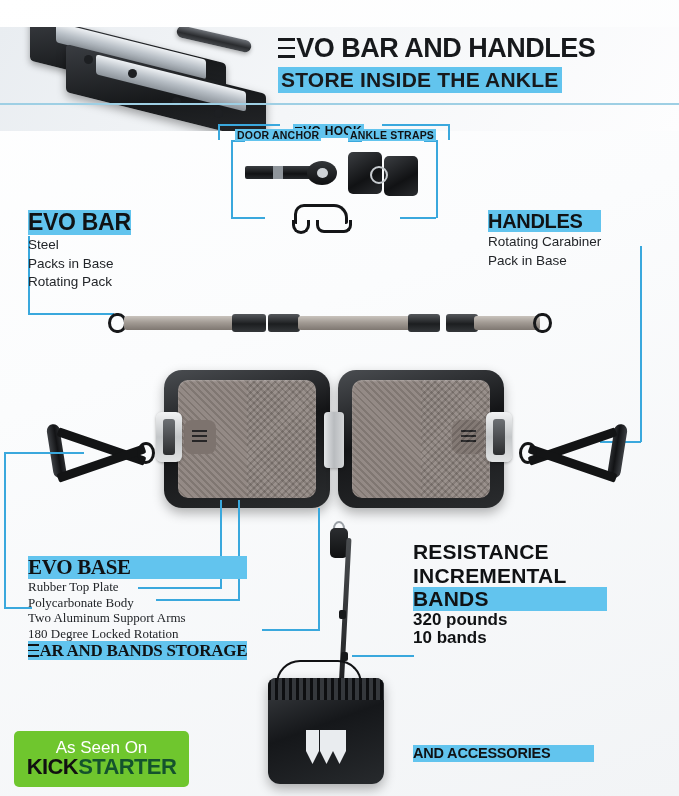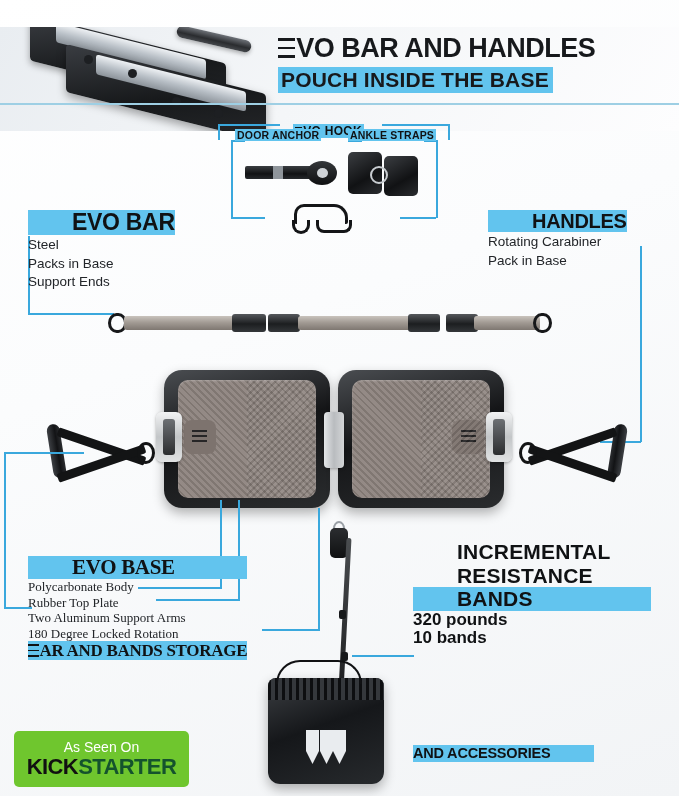--- a/index.html
+++ b/index.html
@@ -35,21 +35,21 @@
                  background:linear-gradient(180deg,#eef1f4,#b8bfc6 50%,#8c939a); border-radius:3px; }
   .hero .tube { position:absolute; background:linear-gradient(180deg,#6d7177,#2a2c2f 60%,#45484c); border-radius:6px; }
   .hero .tubeTop { left:168px; top:4px; width:76px; height:12px; transform:rotate(13deg); box-shadow:0 2px 4px rgba(0,0,0,.3); }
   .hero .knob { position:absolute; width:9px; height:9px; border-radius:50%; background:#1d1f22; }
 
   
   .ln { position:absolute; background:#3aa8dd; }
   .lnh { height:1.5px; } .lnv { width:1.5px; }
 
   
-  .lbl-head { font-weight:bold; color:#101214; letter-spacing:-0.3px; white-space:nowrap;padding-left:44px; }
+  .lbl-head { font-weight:bold; color:#101214; letter-spacing:-0.3px; white-space:nowrap; }
   .hl { background:#62c4ee; }
   .sub { font-size:13.5px; color:#222529; line-height:16.5px; white-space:nowrap; }
 
   .evobar { position:absolute; left:28px; top:210px; }
   .evobar .lbl-head { font-size:23px; line-height:25px; }
   .evobar .sub { margin-top:2px; }
 
   .handles { position:absolute; left:488px; top:210px; }
   .handles .lbl-head { font-size:20px; line-height:22px; }
   .handles .sub { margin-top:2px; }
@@ -68,21 +68,21 @@
   .bands { position:absolute; left:413px; top:540px; }
   .bands .lbl-head { font-size:21px; line-height:23.5px; letter-spacing:0.2px; }
   .bands .spec { font-size:17px; font-weight:bold; color:#101214; line-height:18.5px; white-space:nowrap; }
 
   .pouch-cap { position:absolute; left:413px; top:745px; font-size:14.5px; font-weight:bold;
                letter-spacing:-0.2px; color:#101214; line-height:17px; white-space:nowrap; }
 
   
   .ks { position:absolute; left:14px; top:731px; width:175px; height:56px; background:#6fc62e; border-radius:5px;
         display:flex; flex-direction:column; align-items:center; justify-content:center; }
-  .ks-top { font-size:14px; color:#ffffff; font-weight:normal; line-height:15px; }
+  .ks-top { font-size:17px; color:#ffffff; font-weight:normal; line-height:15px; }
   .ks-bot { font-size:22px; font-weight:bold; line-height:24px; letter-spacing:-0.6px; }
   .ks-k { color:#111; } .ks-s { color:#14532d; }
 
   
   .bar { position:absolute; left:108px; top:312px; width:448px; height:22px; }
   .seg { position:absolute; top:4px; height:14px; border-radius:3px;
          background:linear-gradient(180deg,#c9c3bd,#a39c95 45%,#7e7771); }
   .bk  { position:absolute; top:2px; height:18px; border-radius:3px;
          background:linear-gradient(180deg,#55585c,#1c1e20 55%,#34373a); }
   .dring { position:absolute; top:1px; width:19px; height:20px; border:3.5px solid #17181a; border-radius:50%/55%; }
@@ -150,21 +150,21 @@
       <div class="knob" style="left:120px; top:40px;"></div>
       <div class="knob" style="left:164px; top:68px;"></div>
       <div class="knob" style="left:206px; top:80px;"></div>
     </div>
 
     <div class="hdr-title">
       <div class="hdr-line1">
         <span class="eglyph"><i></i><i></i><i></i></span><span></span><span id="h1rest">VO BAR AND HANDLES</span>
       </div>
       <div class="hdr-line2">
-        <span>POUCH INSIDE THE BASE</span>
+        <span>STORE INSIDE THE ANKLE</span>
       </div>
     </div>
   </div>
   <div class="header-rule"></div>
 
   <div class="ln lnh" style="left:218px; top:124px; width:62px;"></div>
   <div class="ln lnh" style="left:382px; top:124px; width:68px;"></div>
   <div class="ln lnv" style="left:218px; top:124px; height:16px;"></div>
   <div class="ln lnv" style="left:448px; top:124px; height:16px;"></div>
 
@@ -203,21 +203,21 @@
 
   <div class="ln lnv" style="left:28px; top:236px; height:78px;"></div>
   <div class="ln lnh" style="left:28px; top:313px; width:86px;"></div>
 
   <div class="evobar">
     <div class="lbl-head hl">
       <span>EVO BAR</span>
     </div>
     <div class="sub">Steel</div>
     <div class="sub">Packs in Base</div>
-    <div class="sub">Support Ends</div>
+    <div class="sub">Rotating Pack</div>
   </div>
 
   <div class="ln lnv" style="left:640px; top:246px; height:196px;"></div>
   <div class="ln lnh" style="left:600px; top:441px; width:41px;"></div>
 
   <div class="handles">
     <div class="lbl-head hl">
       <span>HANDLES</span>
     </div>
     <div class="sub">Rotating Carabiner</div>
@@ -282,40 +282,40 @@
   <div class="ln lnh" style="left:138px; top:587px; width:84px;"></div>
   <div class="ln lnv" style="left:238px; top:500px; height:100px;"></div>
   <div class="ln lnh" style="left:156px; top:599px; width:84px;"></div>
   <div class="ln lnv" style="left:318px; top:508px; height:122px;"></div>
   <div class="ln lnh" style="left:262px; top:629px; width:58px;"></div>
 
   <div class="evobase">
     <div class="lbl-head hl">
       <span>EVO BASE</span>
     </div>
+    <div class="sub">Rubber Top Plate</div>
     <div class="sub">Polycarbonate Body</div>
-    <div class="sub">Rubber Top Plate</div>
     <div class="sub">Two Aluminum Support Arms</div>
     <div class="sub">180 Degree Locked Rotation</div>
     <div class="storage hl">
       <span class="eglyph"><i></i><i></i><i></i></span><span id="storrest">AR AND BANDS STORAGE</span>
     </div>
   </div>
 
   <div class="bandcarab"></div>
   <div class="bandclip"></div>
   <div class="bandline"></div>
   <div class="bandnub" style="left:339px; top:610px;"></div>
   <div class="bandnub" style="left:341px; top:652px;"></div>
 
   <div class="ln lnh" style="left:352px; top:655px; width:62px;"></div>
 
   <div class="bands">
+    <div class="lbl-head">RESISTANCE</div>
     <div class="lbl-head">INCREMENTAL</div>
-    <div class="lbl-head">RESISTANCE</div>
     <div class="lbl-head hl" style="display:inline-block;padding-right:118px;">
       <span>BANDS</span>
     </div>
     <div class="spec">320 pounds</div>
     <div class="spec">10 bands</div>
   </div>
 
   <div class="pouch">
     <div class="pouch-top"></div>
     <div class="pouch-logo">

